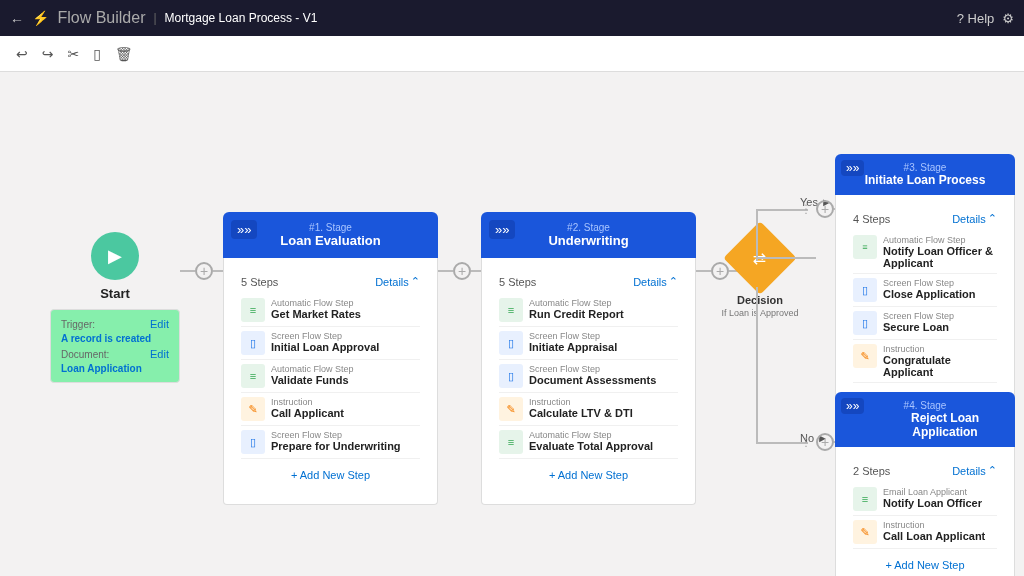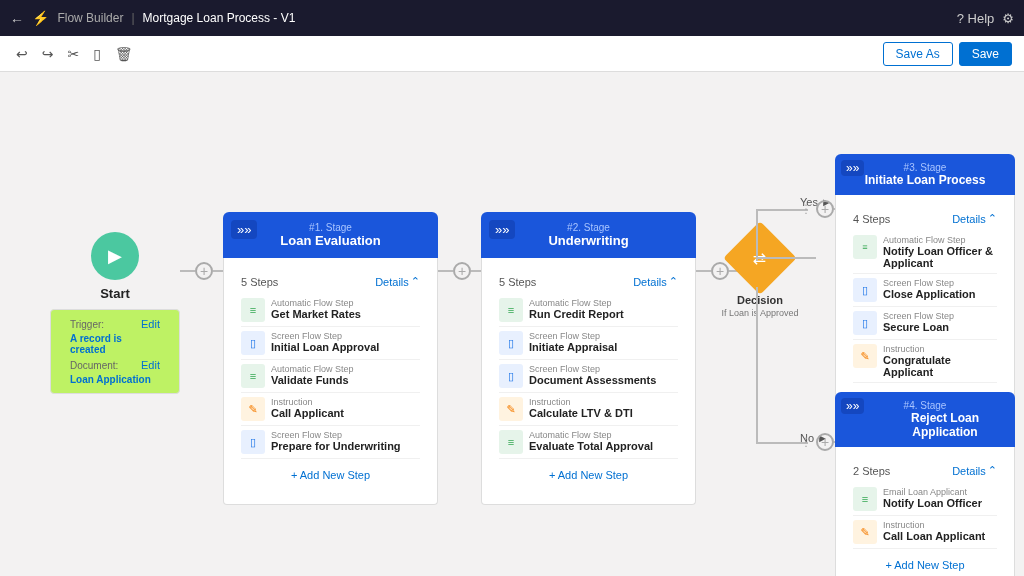--- a/index.html
+++ b/index.html
@@ -33,21 +33,21 @@
     .btn-save {
       background: #0070d2; border: 1px solid #0070d2; color: #fff;
       padding: 4px 12px; font-size: 12px; border-radius: 3px; cursor: pointer;
     }
     .start-circle {
       width: 48px; height: 48px; border-radius: 50%;
       background: #4bc8a0; display: flex; align-items: center; justify-content: center;
       color: #fff; font-size: 18px; cursor: pointer;
     }
     .start-label { font-size: 13px; font-weight: 600; margin-top: 6px; color: #222; }
-    .start-details { background: #bef264; border: 1px solid #ddd; border-radius: 4px; padding: 8px 19px; margin-top: 8px; width: 130px; font-size: 11px; }
+    .start-details { background: #86efac; border: 1px solid #ddd; border-radius: 4px; padding: 8px 10px; margin-top: 8px; width: 130px; font-size: 11px; }
     .start-details .edit { color: #0070d2; cursor: pointer; font-size: 11px; float: right; }
     .conn-plus {
       width: 18px; height: 18px; border-radius: 50%; border: 2px solid #aaa;
       display: flex; align-items: center; justify-content: center;
       color: #aaa; font-size: 14px; cursor: pointer;
     }
     .stage-header {
       background: #0d47a1; color: #fff; border-radius: 4px 4px 0 0;
       padding: 8px 12px; display: flex; flex-direction: column; align-items: center;
       position: relative;
@@ -87,21 +87,21 @@
       background: #f3f2f2;
     }
   </style>
 </head>
 <body>
 
 <div class="top-bar">
   <div class="top-bar-left">
     <span class="back-btn">←</span>
     <span class="flow-icon">⚡</span>
-    <span style="color:#aaa; font-size:12px;">Flow Builder</span>
+    <span style="color:#aaa; font-size:16px;">Flow Builder</span>
     <span style="color:#666;">|</span>
     <span style="font-size:12px;">Mortgage Loan Process - V1</span>
   </div>
   <div class="top-bar-right">
     <button class="help-btn">
       <span>?</span>
       <span>Help</span>
     </button>
     <button class="settings-btn">
       <span>⚙</span>
@@ -110,24 +110,20 @@
 </div>
 
 <div class="toolbar">
   <div class="toolbar-left">
     <button class="toolbar-btn">↩</button>
     <button class="toolbar-btn">↪</button>
     <button class="toolbar-btn">✂</button>
     <button class="toolbar-btn">▯</button>
     <button class="toolbar-btn">🗑</button>
   </div>
-  <div class="toolbar-right">
-    <button class="btn-save-as">Save As</button>
-    <button class="btn-save">Save</button>
-  </div>
 </div>
 
 <div class="full-canvas">
 
   <div style="position:absolute; left:50px; top:160px; display:flex; flex-direction:column; align-items:center; width:130px;">
     <div class="start-circle">▶</div>
     <div class="start-label">Start</div>
     <div class="start-details" style="margin-top:8px;">
       <div style="display:flex; justify-content:space-between; align-items:center; margin-bottom:3px;">
         <span style="color:#666; font-size:10px;">Trigger:</span>

